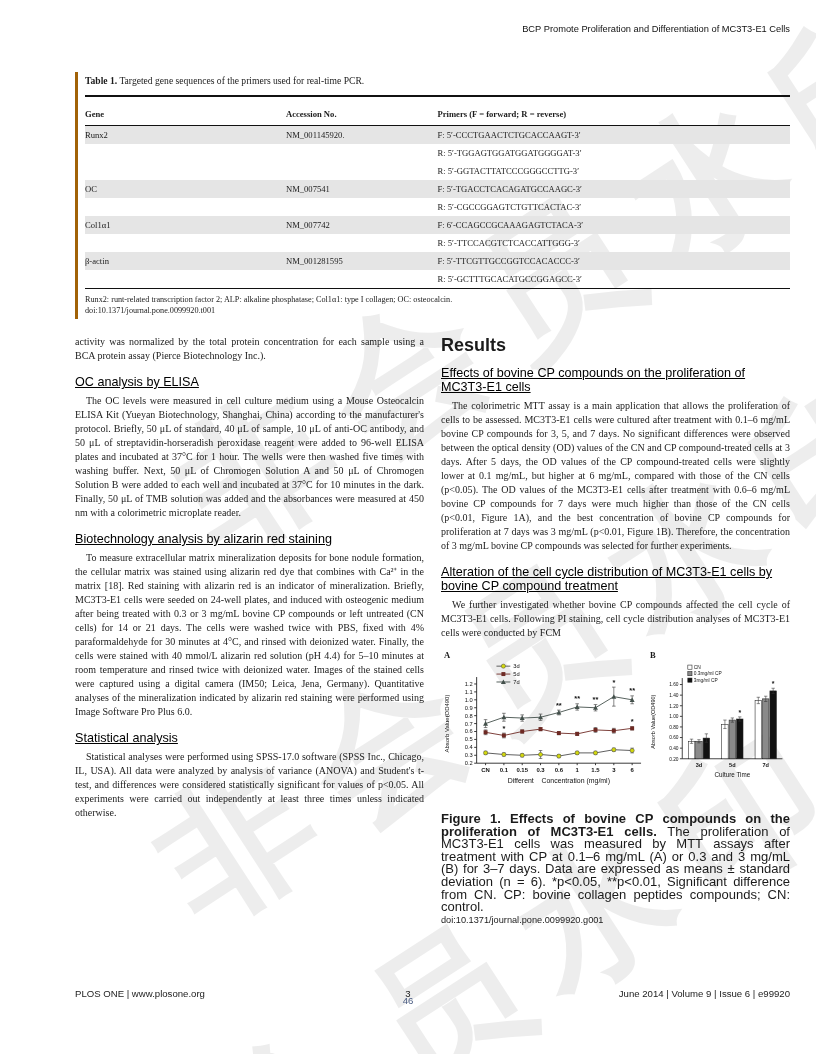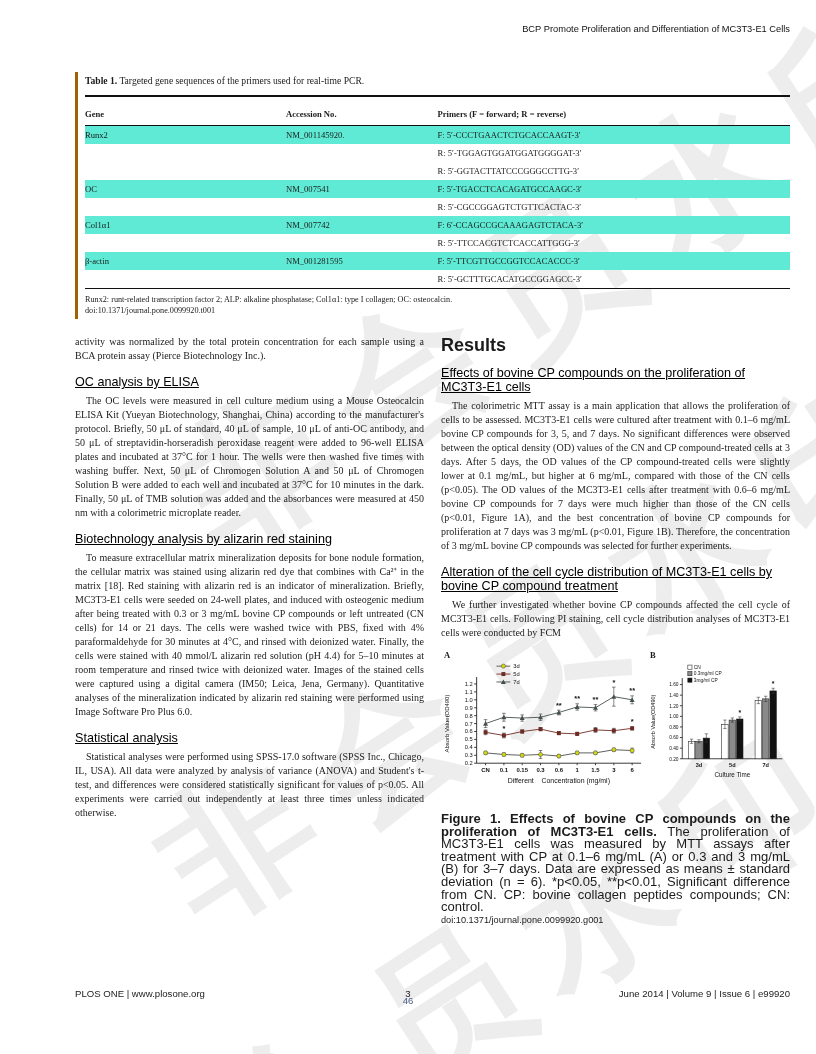--- a/index.html
+++ b/index.html
@@ -22,21 +22,21 @@
   .rule-thick{border:none;border-top:2.2px solid #111;margin:0;}
   .rule-thin{border:none;border-top:1px solid #111;margin:0;}
   .rule-mid{border:none;border-top:1.6px solid #111;margin:0;}
   .thead-row{display:grid;grid-template-columns:28.5% 21.5% 50%;font-size:8.6px;font-weight:bold;
              padding:12px 0 6px 0;}
   table.genes{width:100%;border-collapse:collapse;font-size:8.6px;}
   table.genes td{padding:3px 0 3px 0;height:12px;vertical-align:middle;}
   table.genes td:nth-child(1){width:28.5%;}
   table.genes td:nth-child(2){width:21.5%;}
   table.genes td:nth-child(3){width:50%;}
-  table.genes tr.shaded{background:#5eead4;}
+  table.genes tr.shaded{background:#e5e5e5;}
   .footnote{font-size:8.2px;padding-top:5px;line-height:11px;}
   .doi-line{font-size:8.2px;line-height:11px;padding-bottom:3px;}
   
   .columns{display:flex;gap:17px;margin-top:16px;}
   .col{flex:1;min-width:0;}
   .col p{font-size:10px;line-height:14px;text-align:justify;margin:0 0 2px 0;}
   .col p.indent{text-indent:11px;}
   h3.sec{font-family:"Liberation Sans",sans-serif;font-size:12.6px;font-weight:normal;
          margin:12px 0 5px 0;color:#000000;text-decoration:underline;}
   h2.results{font-family:"Liberation Sans",sans-serif;font-size:18px;font-weight:bold;

